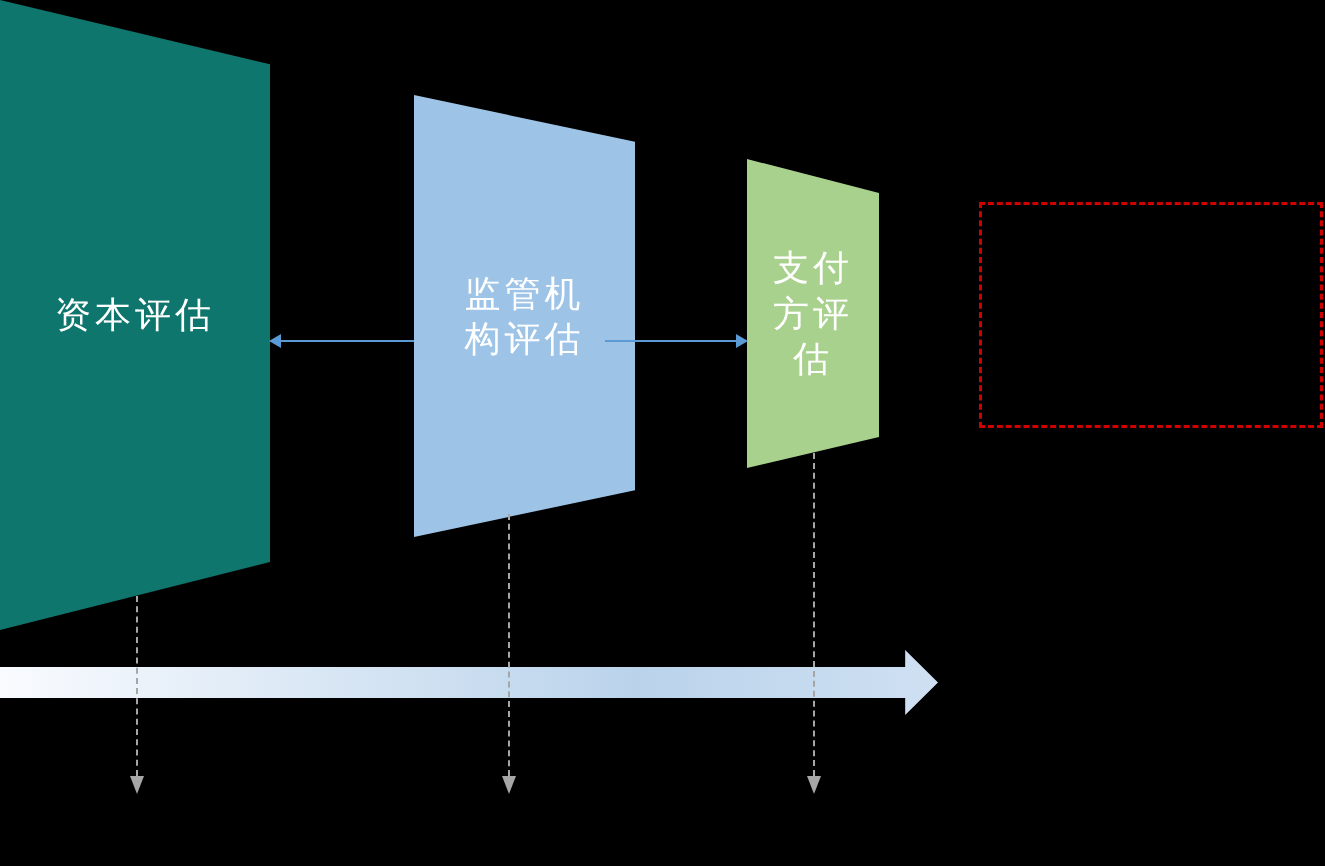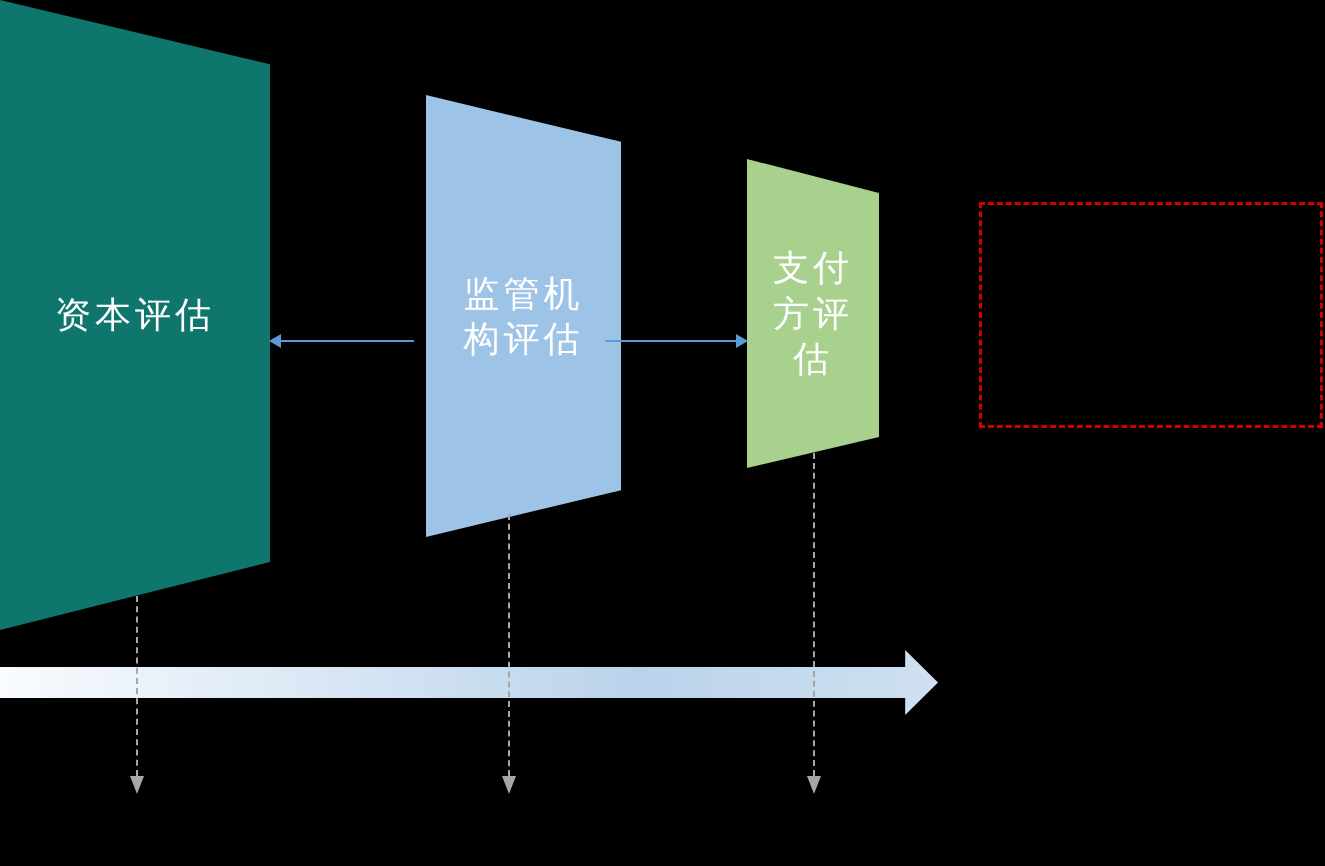--- a/index.html
+++ b/index.html
@@ -20,21 +20,21 @@
     white-space: pre-line;
     letter-spacing: 4px;
     font-size: 36px;
     line-height: 1.26;
   }
   .stage-capital {
     left: 0; top: 0; width: 270px; height: 630px;
     clip-path: polygon(0% 0%, 100% 10.2%, 100% 89.2%, 0% 100%);
   }
   .stage-regulator {
-    left: 426px; top: 95px; width: 195px; height: 442px;
+    left: 414px; top: 95px; width: 221px; height: 442px;
     clip-path: polygon(0% 0%, 100% 10.6%, 100% 89.4%, 0% 100%);
   }
   .stage-payer {
     left: 747px; top: 159px; width: 132px; height: 309px;
     clip-path: polygon(0% 0%, 100% 11%, 100% 90%, 0% 100%);
     text-align: center;
   }
 
   
   .conn-line { height: 2px; }

